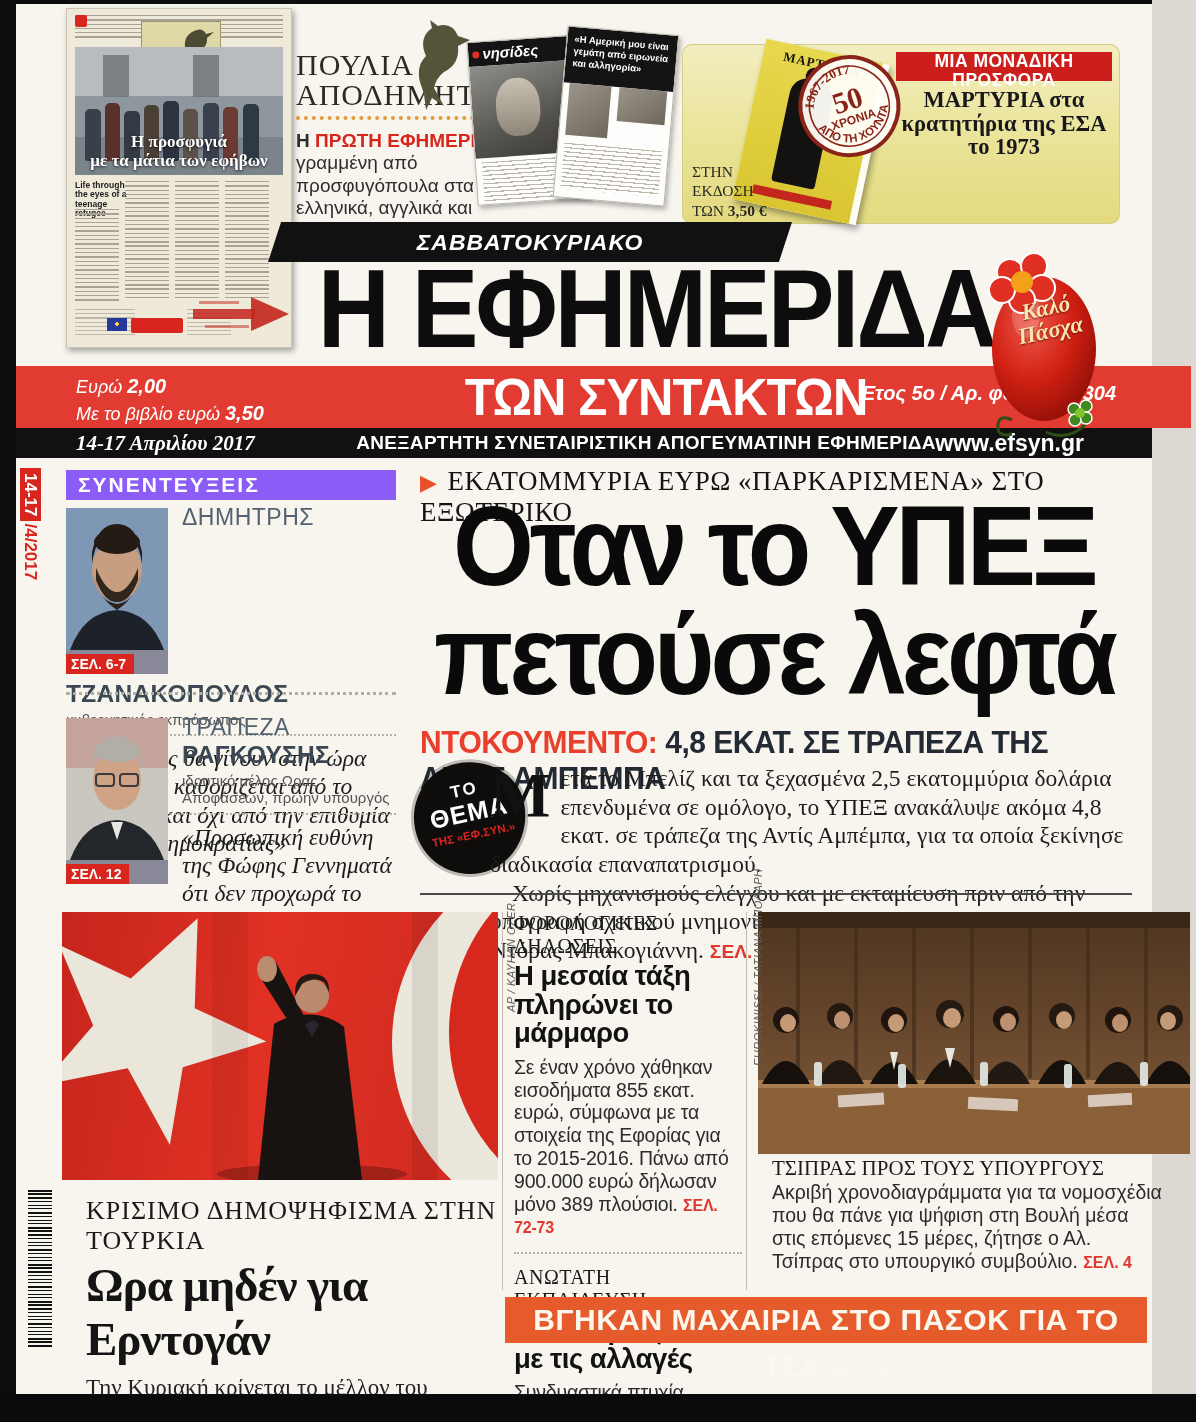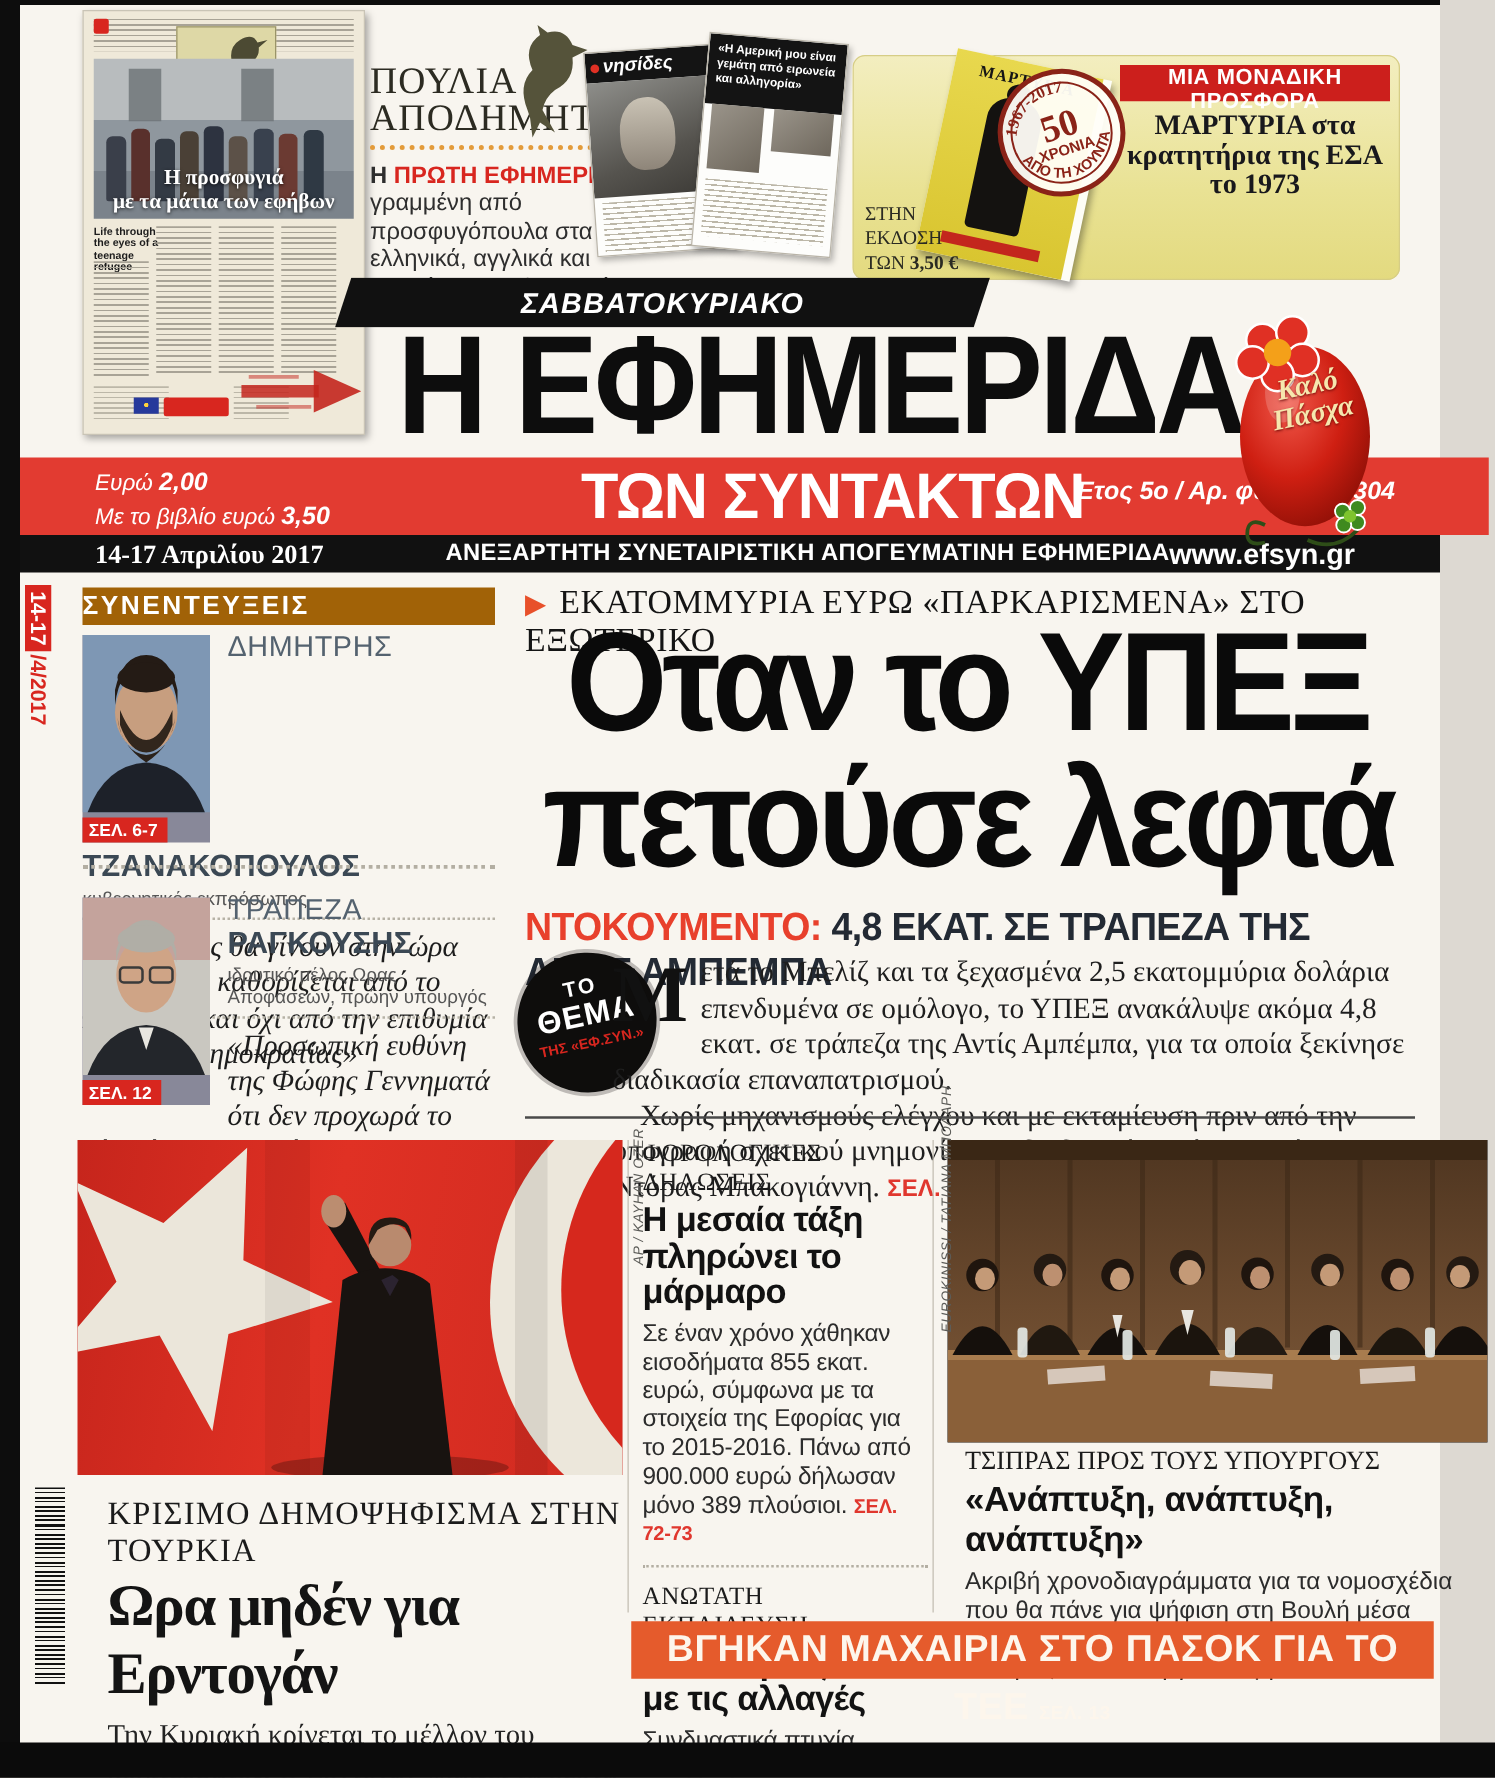--- a/index.html
+++ b/index.html
@@ -85,39 +85,39 @@
   .paper-title{left:298px;top:252px;width:716px;margin:0;text-align:center;color:#0d0d0d;
                font-size:100px;font-weight:bold;letter-spacing:-3px;line-height:1.0;
                transform:scaleY(1.12);transform-origin:top center;white-space:nowrap;}
   .red-band{left:16px;top:366px;width:1136px;height:62px;background:#e23b31;padding-left:39px;}
   .rb-price{position:absolute;left:60px;top:7px;color:#fff;font-style:italic;font-size:18px;line-height:1.35;}
   .rb-price b{font-size:20px;font-style:italic;}
   .rb-center{position:absolute;left:400px;top:2px;width:500px;text-align:center;color:#fff;
              font-weight:bold;font-size:49px;letter-spacing:-1px;transform:scaleY(1.05);transform-origin:top center;}
   .rb-issue{position:absolute;right:75px;top:16px;color:#fff;font-style:italic;font-weight:bold;font-size:20px;}
   .black-band{left:16px;top:428px;width:1136px;height:30px;background:#111;color:#fff;}
-  .bb-date{position:absolute;left:60px;top:3px;font-family:"Liberation Serif",serif;font-weight:bold;font-size:21px;}
+  .bb-date{position:absolute;left:60px;top:3px;font-family:"Liberation Serif",serif;font-weight:bold;font-style:italic;font-size:21px;}
   .bb-tagline{position:absolute;left:310px;top:4px;width:640px;text-align:center;font-weight:bold;font-size:19px;letter-spacing:.3px;}
   .bb-site{position:absolute;right:68px;top:2px;font-weight:bold;font-size:23px;}
   .easter-egg{left:982px;top:244px;width:140px;height:220px;z-index:5;}
   .egg-wish{position:absolute;left:20px;top:52px;width:92px;transform:rotate(-12deg);text-align:center;
             font-family:"Liberation Serif",serif;font-style:italic;font-weight:bold;font-size:23px;line-height:1.0;
             color:#f6e7ae;text-shadow:0 1px 2px rgba(90,0,0,.8);}
 
   
   .side-date{left:40px;top:468px;transform:rotate(90deg);transform-origin:0 0;white-space:nowrap;
              font-weight:bold;font-size:17px;}
   .side-date .rng{background:#d8261f;color:#fff;padding:1px 5px;}
   .side-date .rst{color:#d8261f;padding-left:2px;}
   .barcode{left:28px;top:1190px;width:24px;height:158px;background:
            repeating-linear-gradient(180deg,#111 0 1.6px,#f6f4ee 1.6px 3.4px,#111 3.4px 4.6px,#f6f4ee 4.6px 7.4px);}
 
   
-  .sec-bar{left:66px;top:470px;width:330px;height:30px;background:#a16207;color:#fff;
-           font-weight:bold;font-size:21px;line-height:30px;letter-spacing:2px;box-sizing:border-box;}
+  .sec-bar{left:66px;top:470px;width:330px;height:30px;background:#8b5cf6;color:#fff;
+           font-weight:bold;font-size:21px;line-height:30px;padding-left:12px;letter-spacing:2px;box-sizing:border-box;}
   .interview{left:66px;width:330px;}
   .iv-photo{float:left;width:102px;height:166px;margin:4px 14px 6px 0;position:relative;background:#889;}
   .iv-page{position:absolute;left:0;bottom:0;background:#d8261f;color:#fff;font-weight:bold;font-size:14px;
            padding:2px 8px 2px 5px;}
   .iv-first{font-size:23px;color:#54626f;letter-spacing:.5px;}
   .iv-last{font-size:24.5px;font-weight:bold;color:#3b4854;letter-spacing:.3px;}
   .iv-role{font-size:15px;color:#555;line-height:1.15;padding:3px 0 6px;border-bottom:2px dotted #b6b2a6;margin-bottom:8px;}
   .iv-quote{font-family:"Liberation Serif",serif;font-style:italic;font-size:23.5px;line-height:1.2;color:#1d1d1d;}
   .dotted-div{left:66px;top:692px;width:330px;border-top:3px dotted #b3aea2;}
 
@@ -528,21 +528,20 @@
         <rect x="80" y="182" width="46" height="12" transform="rotate(-4 103 188)"></rect>
         <rect x="210" y="186" width="50" height="12" transform="rotate(3 235 192)"></rect>
         <rect x="330" y="182" width="44" height="12" transform="rotate(-3 352 188)"></rect>
       </g>
     </svg>
   </div>
   <div class="abs credit credit-euro">EUROKINISSI / TATIANA ΜΠΟΛΑΡΗ</div>
 
   <div class="abs story-tsipras">
     <div class="kicker-serif ts-kicker">ΤΣΙΠΡΑΣ ΠΡΟΣ ΤΟΥΣ ΥΠΟΥΡΓΟΥΣ</div>
-    <div class="ts-head">«Ανάπτυξη, ανάπτυξη, ανάπτυξη»</div>
     <div class="ts-body">
       <span>Ακριβή χρονοδιαγράμματα για τα νομοσχέδια που θα πάνε για ψήφιση στη Βουλή μέσα στις επόμενες 15 μέρες, ζήτησε ο Αλ. Τσίπρας στο υπουργικό συμβούλιο. </span><span class="pref">ΣΕΛ. 4</span>
     </div>
   </div>
 
   <div class="abs story-turkey">
     <div class="kicker-serif st-kicker">ΚΡΙΣΙΜΟ ΔΗΜΟΨΗΦΙΣΜΑ ΣΤΗΝ ΤΟΥΡΚΙΑ</div>
     <div class="st-head">Ωρα μηδέν για Ερντογάν</div>
     <div class="st-body">
       <span>Την Κυριακή κρίνεται το μέλλον του πολιτεύματος. Ο Ερντογάν «παίζει τα ρέστα του» για το «ναι» στο δημοψήφισμα, ενώ οι φυλακές είναι γεμάτες από υπέρμαχους του «όχι». </span>

